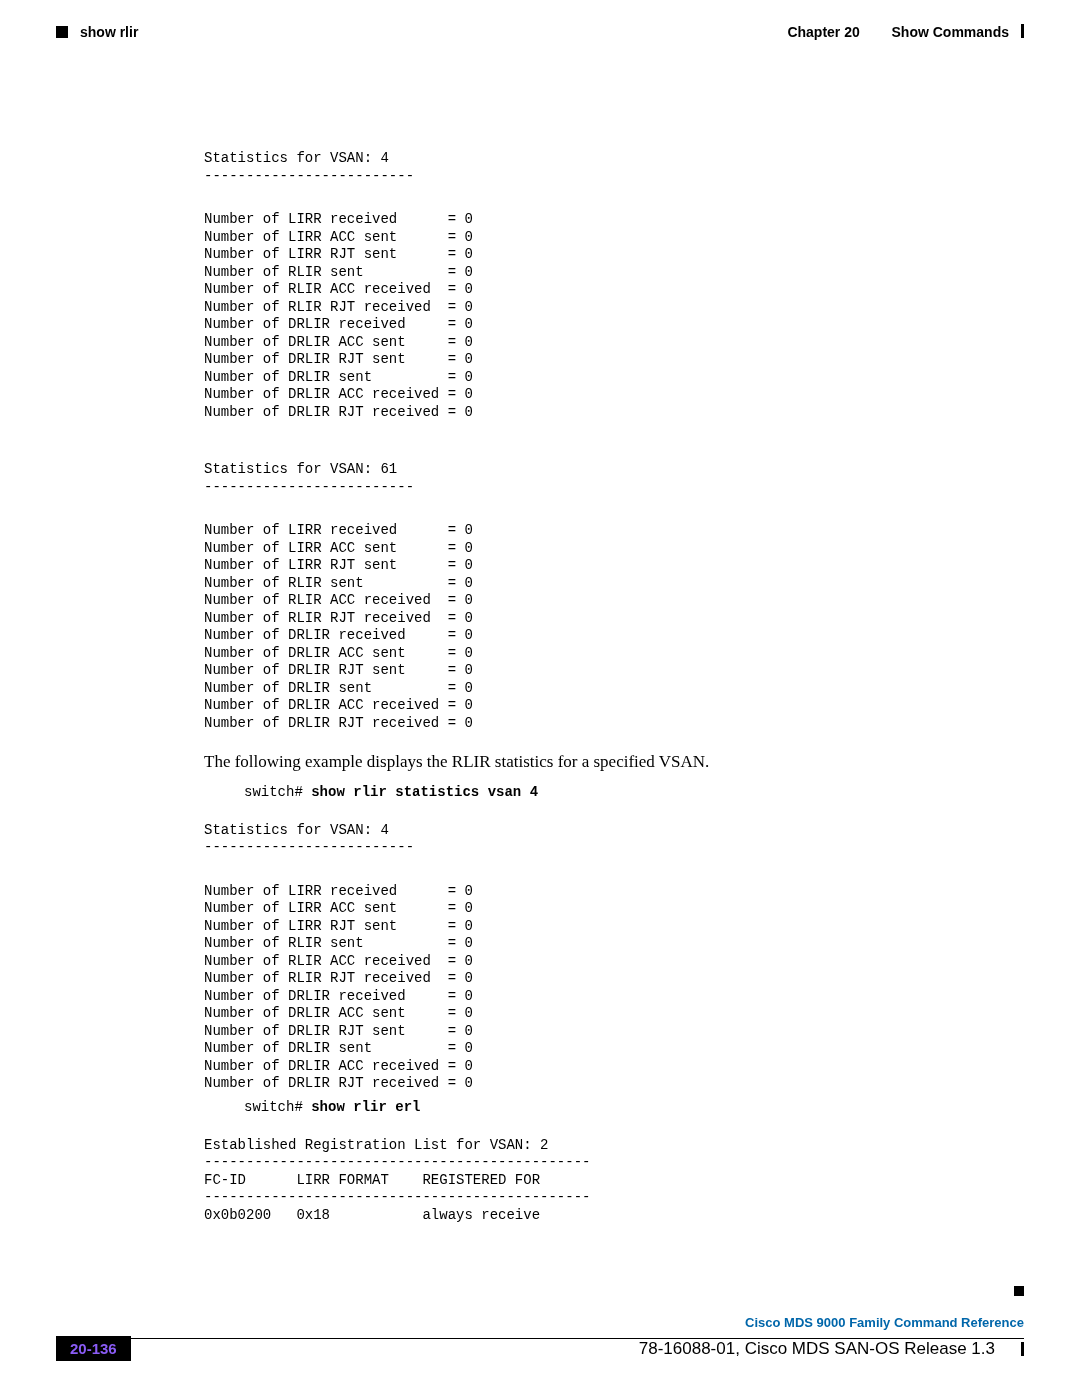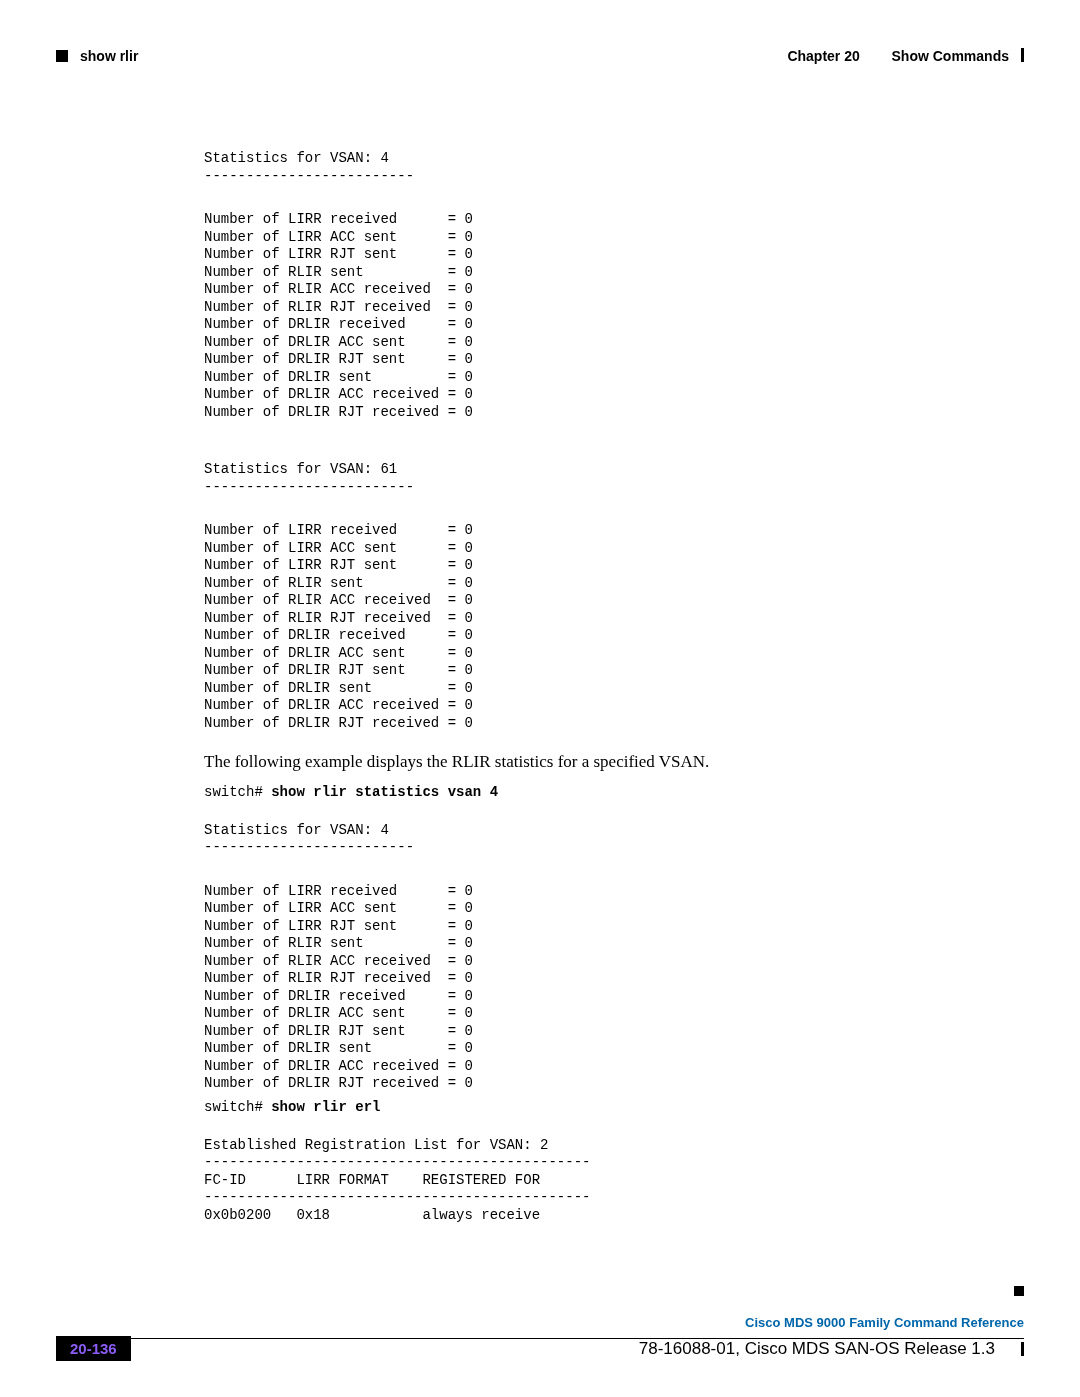--- a/index.html
+++ b/index.html
@@ -10,21 +10,21 @@
     body {
       width: 1080px;
       height: 1397px;
       background: #fff;
       font-family: "Times New Roman", Times, serif;
       position: relative;
       color: #000;
     }
     .header {
       position: absolute;
-      top: 48px;
+      top: 24px;
       left: 56px;
       right: 56px;
       display: flex;
       justify-content: space-between;
       align-items: center;
       font-family: Arial, Helvetica, sans-serif;
       font-weight: bold;
       font-size: 14px;
     }
     .header-left {
@@ -63,20 +63,21 @@
     .body-text {
       font-size: 17px;
       margin-top: 18px;
       margin-bottom: 10px;
       line-height: 1.4;
     }
     .prompt-line {
       font-family: "Courier New", Courier, monospace;
       font-size: 14px;
       margin-bottom: 6px;
+      margin-left: 40px;
     }
     .prompt-bold {
       font-weight: bold;
     }
     .footer {
       position: absolute;
       bottom: 36px;
       left: 56px;
       right: 56px;
       font-family: Arial, Helvetica, sans-serif;

